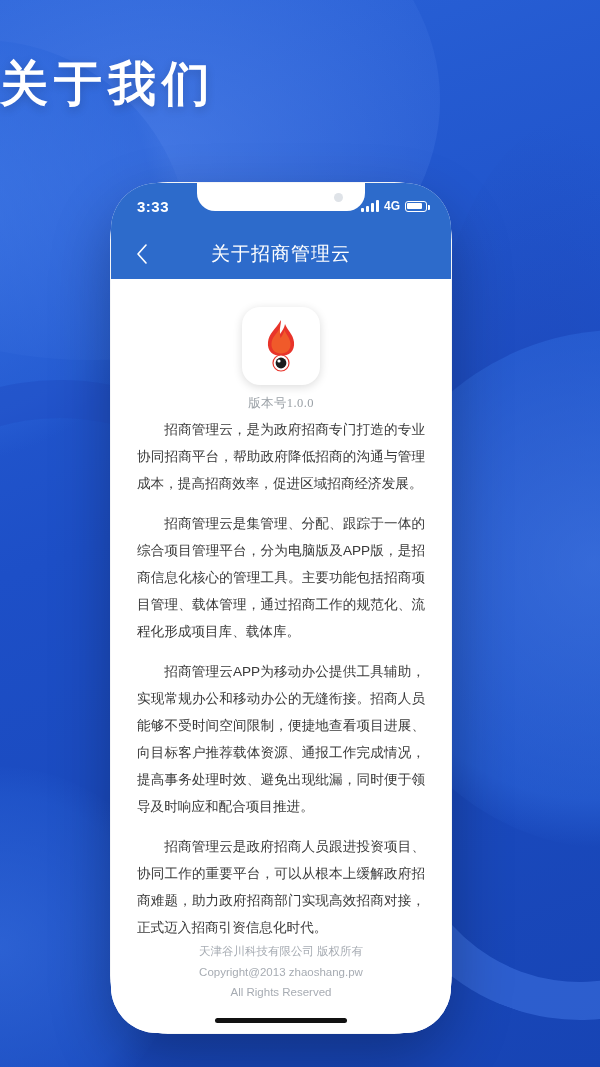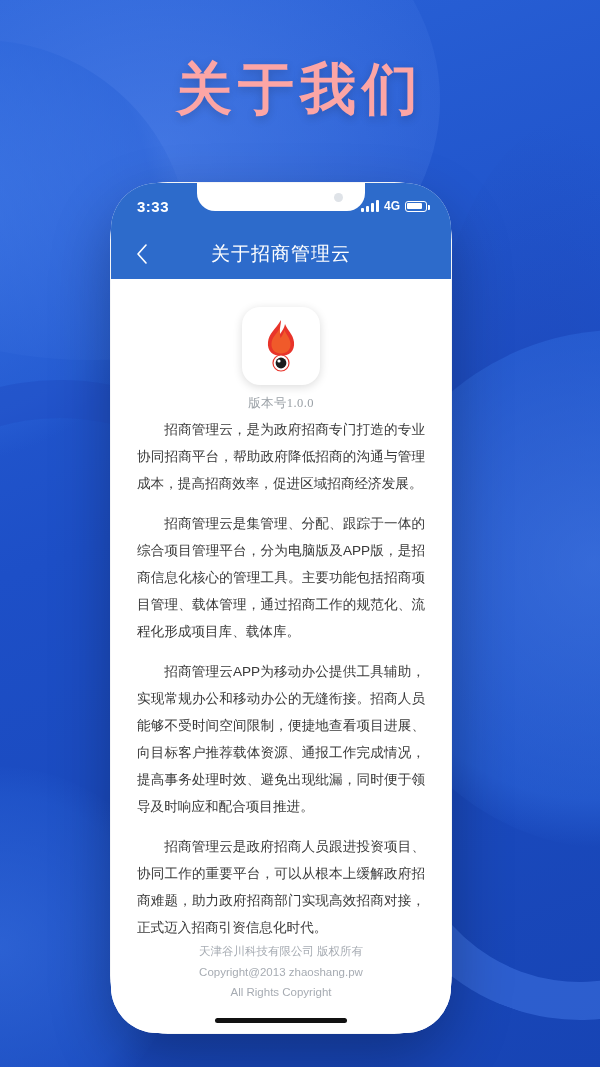--- a/index.html
+++ b/index.html
@@ -71,23 +71,22 @@
     right: -190px; top: 600px;
     transform: rotate(200deg);
     border-color: rgba(70,125,235,0.45) transparent transparent transparent;
   }
 
   
   .headline {
     position: absolute;
     top: 52px;
     width: 100%;
-    text-align: center;
-    color: #fca5a5;
-    font-size: 56px;
+    color: #ffffff;
+    font-size: 48px;
     font-weight: bold;
     letter-spacing: 6px;
     text-shadow: 0 3px 10px rgba(0,0,0,0.18);
   }
 
   
   .phone {
     position: absolute;
     left: 110px;
     top: 182px;
@@ -318,21 +317,21 @@
       <div class="version">版本号1.0.0</div>
 
       <p class="para">招商管理云，是为政府招商专门打造的专业协同招商平台，帮助政府降低招商的沟通与管理成本，提高招商效率，促进区域招商经济发展。</p>
       <p class="para">招商管理云是集管理、分配、跟踪于一体的综合项目管理平台，分为电脑版及APP版，是招商信息化核心的管理工具。主要功能包括招商项目管理、载体管理，通过招商工作的规范化、流程化形成项目库、载体库。</p>
       <p class="para">招商管理云APP为移动办公提供工具辅助，实现常规办公和移动办公的无缝衔接。招商人员能够不受时间空间限制，便捷地查看项目进展、向目标客户推荐载体资源、通报工作完成情况，提高事务处理时效、避免出现纰漏，同时便于领导及时响应和配合项目推进。</p>
       <p class="para">招商管理云是政府招商人员跟进投资项目、协同工作的重要平台，可以从根本上缓解政府招商难题，助力政府招商部门实现高效招商对接，正式迈入招商引资信息化时代。</p>
 
       <div class="footer">
         <div>天津谷川科技有限公司 版权所有</div>
         <div>Copyright@2013 zhaoshang.pw</div>
-        <div>All Rights Copyright</div>
+        <div>All Rights Reserved</div>
       </div>
     </div>
 
     <div class="home-indicator">
       <div class="home-bar"></div>
     </div>
 
   </div>
 </div>
 

